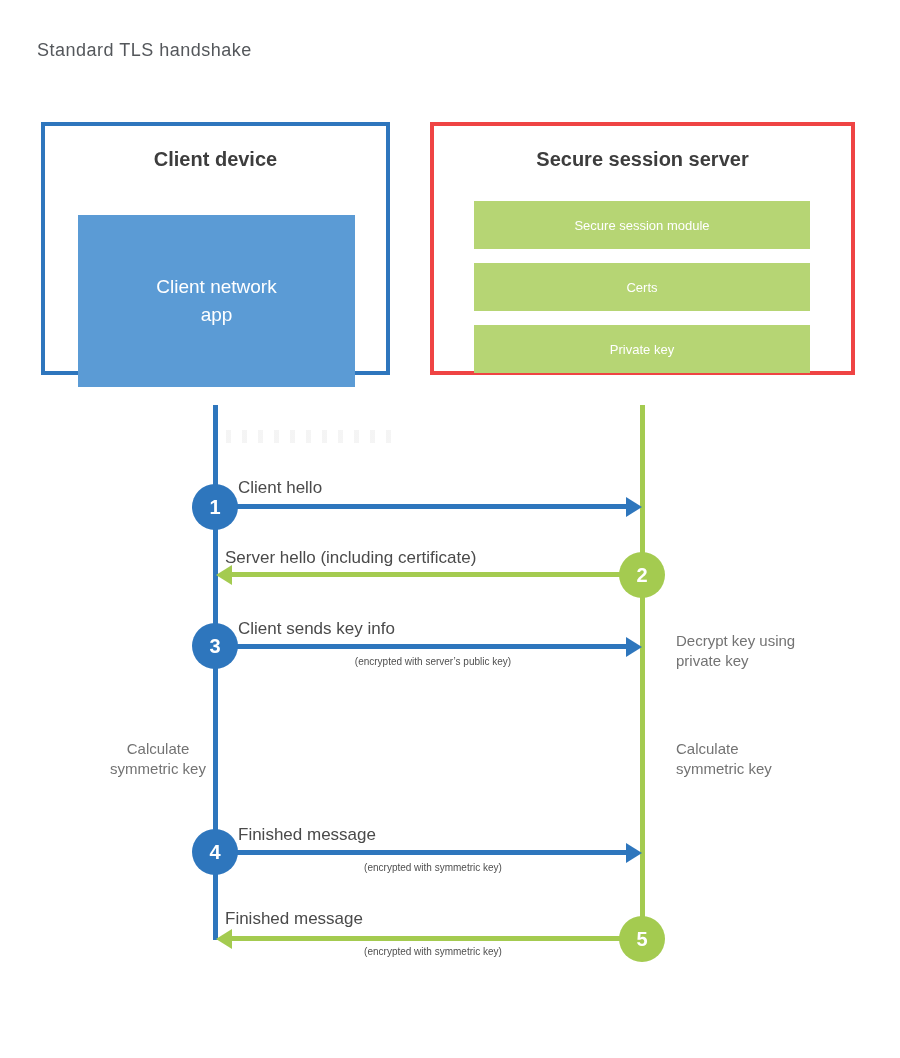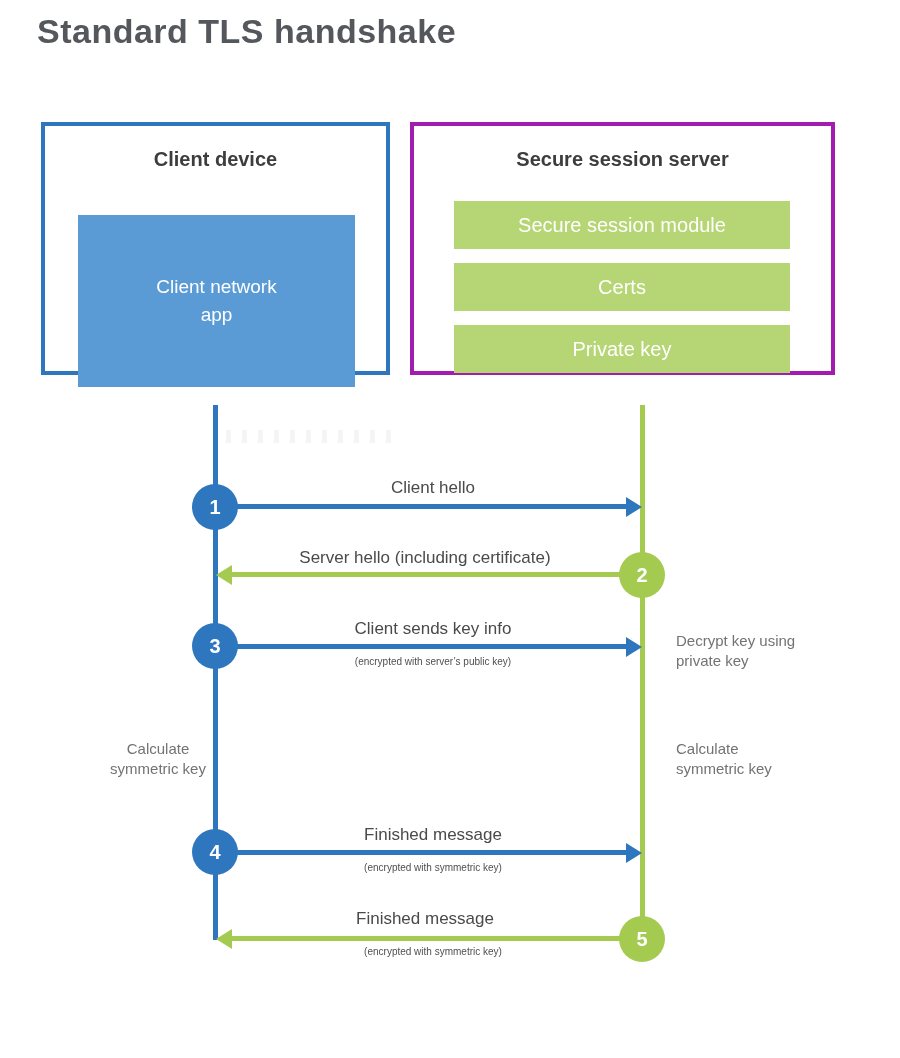--- a/index.html
+++ b/index.html
@@ -1,36 +1,36 @@
 <!DOCTYPE html>
 <html><head>
 <meta charset="utf-8">
 <style>
   html,body{margin:0;padding:0;background:#ffffff;}
   body{font-family:"Liberation Sans","DejaVu Sans",sans-serif;}
   .canvas{position:relative;width:900px;height:1058px;background:#ffffff;overflow:hidden;}
 
   
-  .page-title{position:absolute;left:37px;top:12px;font-size:34px;font-weight:700;
+  .page-title{position:absolute;left:37px;top:40px;font-size:18px;font-weight:400;
     color:#54575b;letter-spacing:.5px;}
 
   
   .box{position:absolute;top:122px;height:253px;background:#ffffff;box-sizing:border-box;}
   .box.client{left:41px;width:349px;border:4px solid #2e76bd;}
-  .box.server{left:410px;width:425px;border:4px solid #a21caf;}
+  .box.server{left:430px;width:425px;border:4px solid #ef4444;}
   .box-title{position:absolute;left:0;right:0;top:22px;text-align:center;
     font-size:20px;font-weight:700;color:#3d3d3d;}
 
   .client-app{position:absolute;left:33px;top:73px;width:277px;height:172px;
     background:#5b9bd5;color:#ffffff;font-size:19px;line-height:1.45;
     display:flex;align-items:center;justify-content:center;text-align:center;
     white-space:pre-line;margin-top:16px;}
 
   .server-bar{position:absolute;left:40px;width:336px;height:48px;background:#b6d574;
-    color:#ffffff;font-size:20px;display:flex;align-items:center;justify-content:center;}
+    color:#ffffff;font-size:13px;display:flex;align-items:center;justify-content:center;}
   .server-bar.b0{top:75px;}
   .server-bar.b1{top:137px;}
   .server-bar.b2{top:199px;}
 
   
   .vline{position:absolute;width:5px;top:405px;}
   .vline.blue{left:213px;height:535px;background:#2e76bd;}
   .vline.green{left:640px;height:534px;background:#a4cb50;}
 
   
@@ -47,21 +47,21 @@
   
   .aline{position:absolute;height:5px;z-index:2;}
   .aline.blue{background:#2e76bd;}
   .aline.green{background:#a4cb50;}
   .ahead{position:absolute;width:0;height:0;z-index:2;
     border-top:10px solid transparent;border-bottom:10px solid transparent;}
   .ahead.right{border-left:16px solid #2e76bd;}
   .ahead.left{border-right:16px solid #a4cb50;}
 
   
-  .msg{position:absolute;text-align:center;font-size:17px;color:#4a4a4a;}
+  .msg{position:absolute;font-size:17px;color:#4a4a4a;}
   .sub{position:absolute;text-align:center;font-size:10px;color:#4f4f4f;}
   .note{position:absolute;font-size:15px;color:#737373;line-height:1.3;white-space:pre-line;}
   .note.center{text-align:center;}
 </style>
 </head>
 <body>
 
 <div class="canvas">
 
   <div class="page-title">Standard TLS handshake</div>

